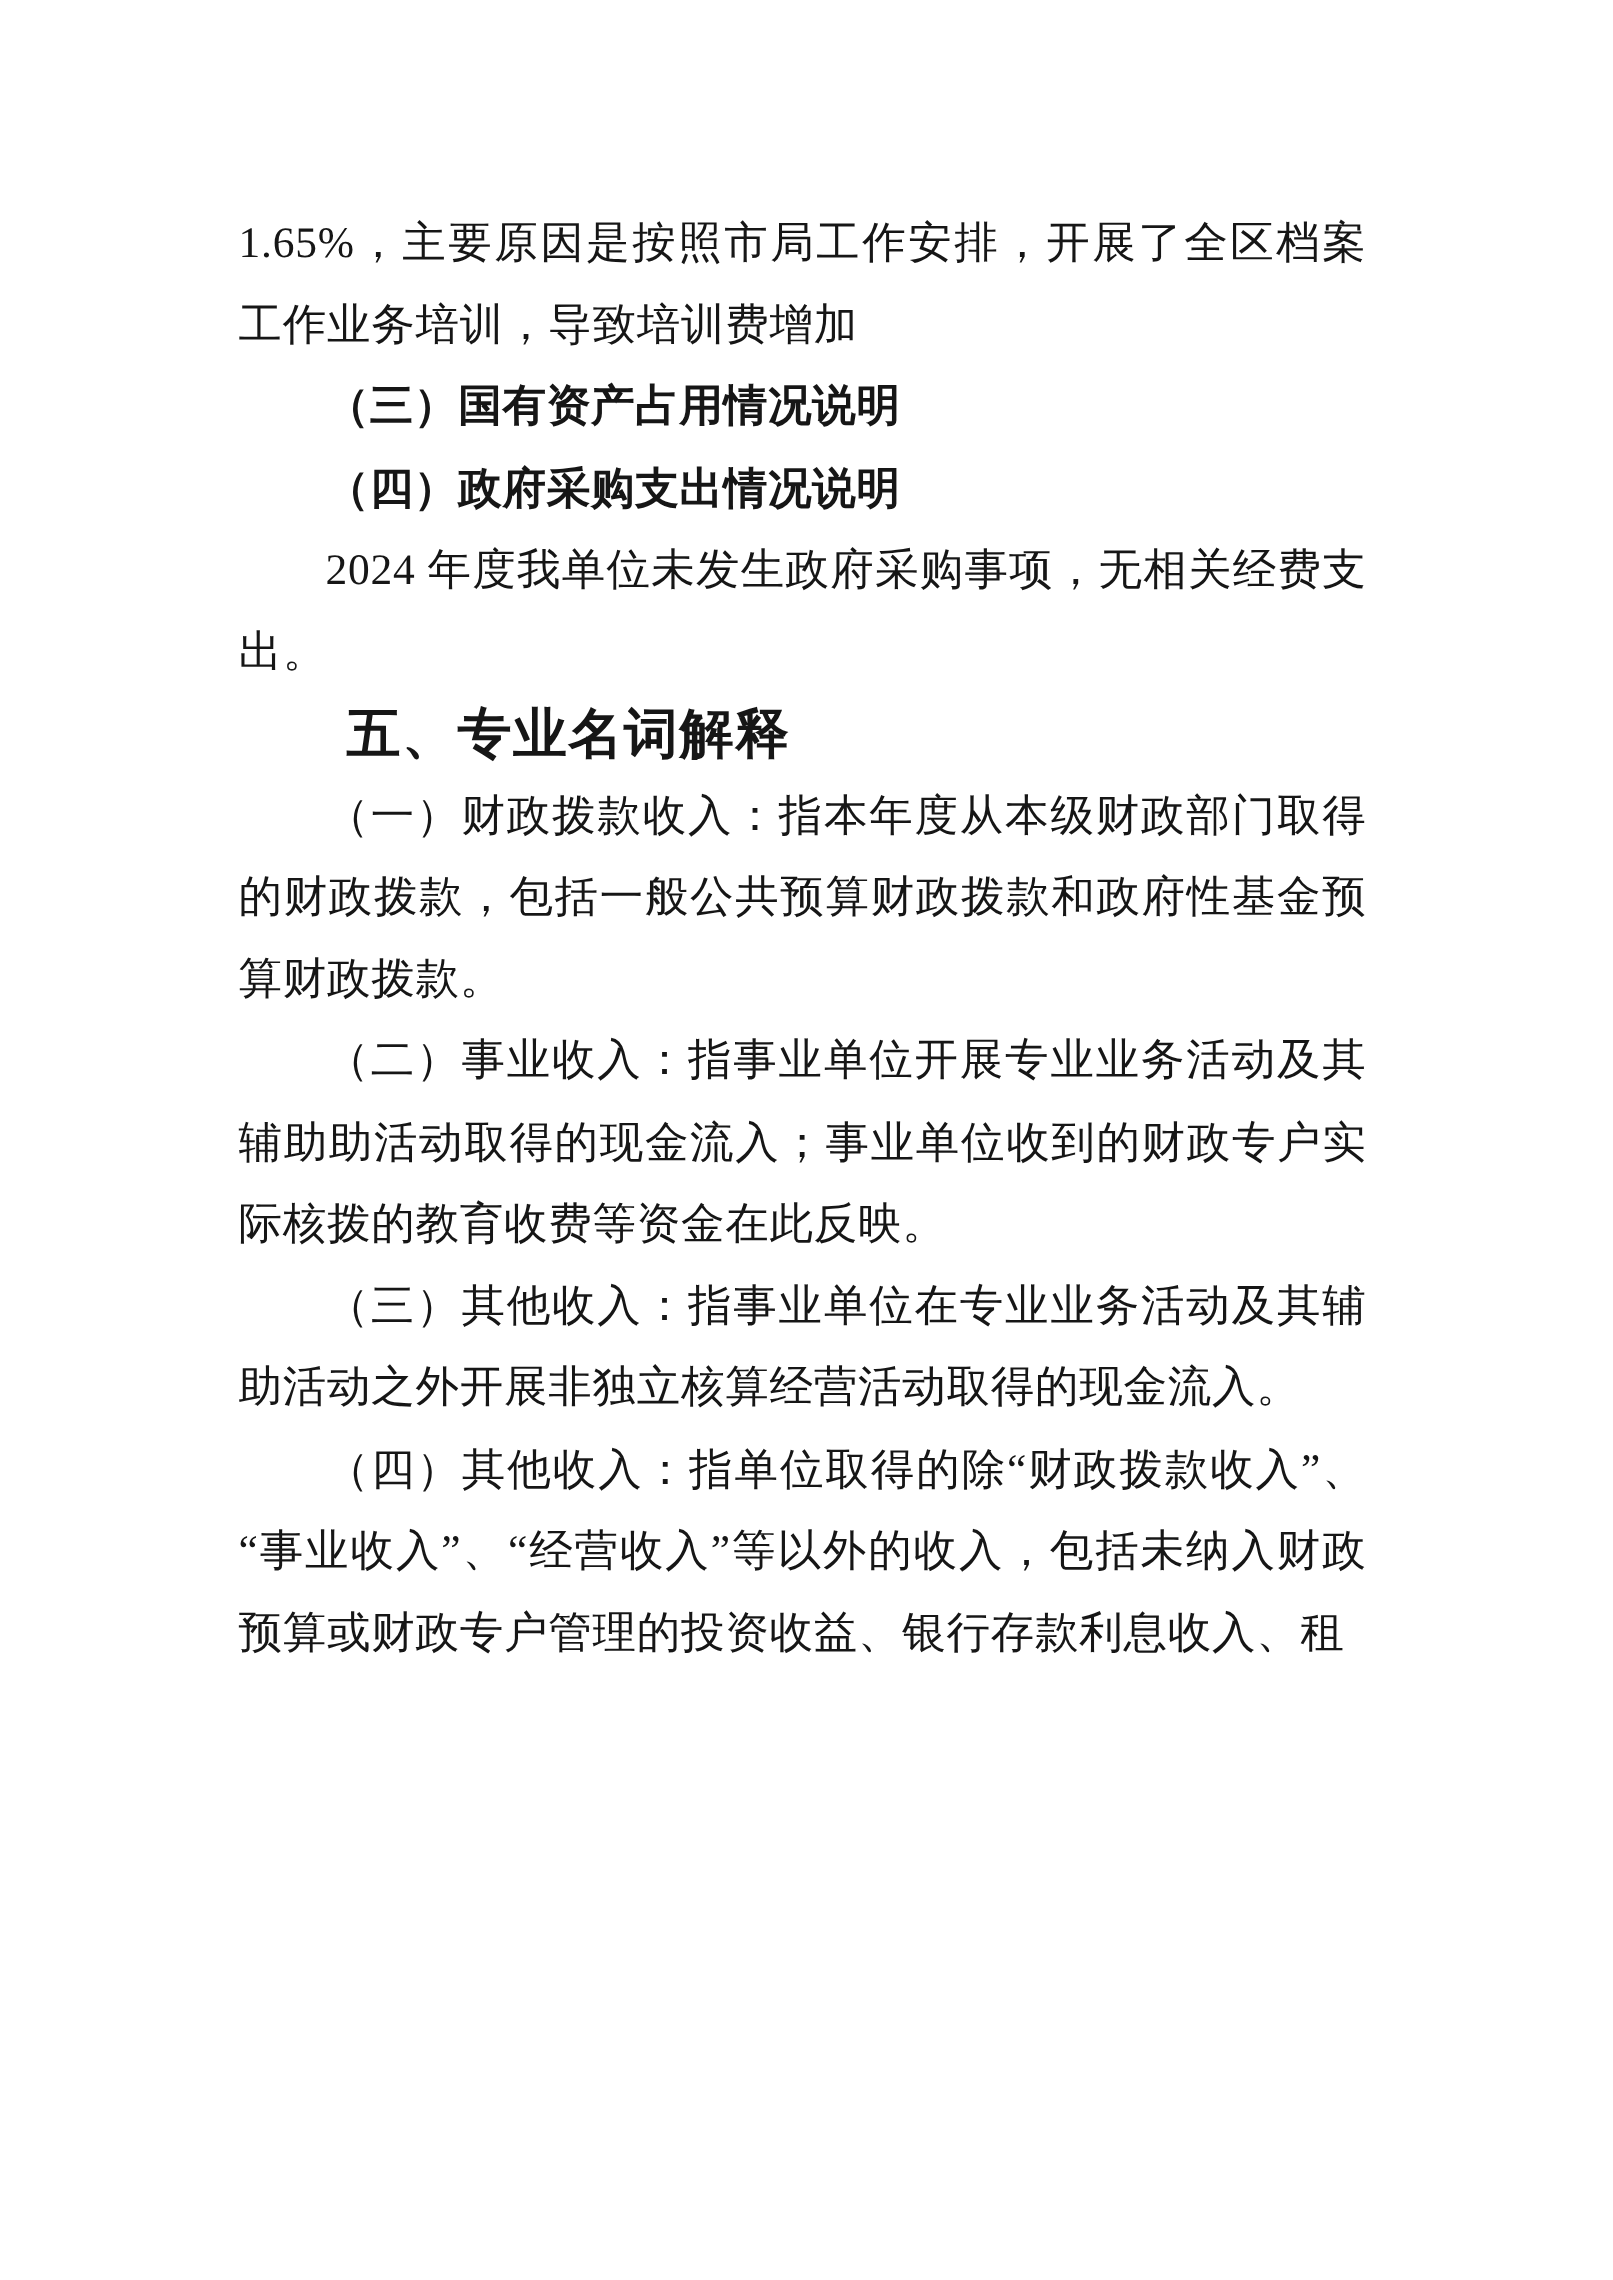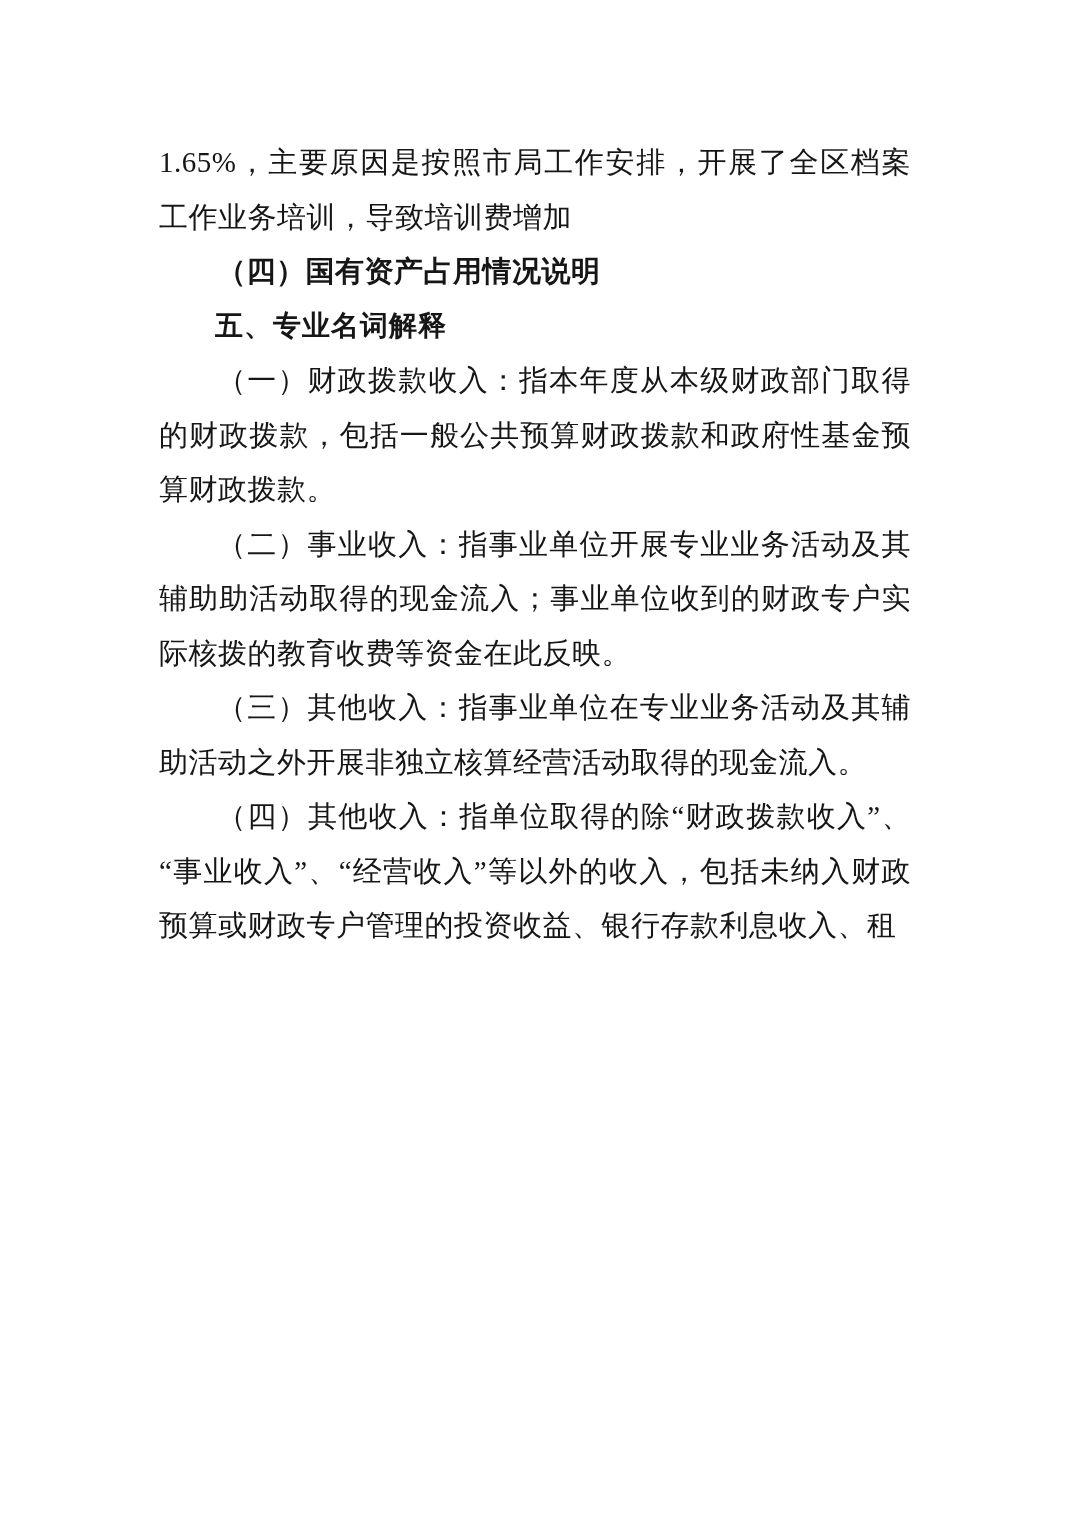--- a/index.html
+++ b/index.html
@@ -42,21 +42,21 @@
     text-indent: 0;
   }
   .heading-kaiti {
     font-weight: bold;
     text-indent: 2em;
   }
   .heading-heiti {
     font-weight: bold;
     font-family: "Liberation Sans", "DejaVu Sans", sans-serif;
     text-indent: 2em;
-    font-size: 28px;
+    font-size: 36px;
     letter-spacing: 1px;
   }
   .term-lead {
     font-weight: normal;
   }
   .page-footer {
     position: absolute;
     left: 0;
     right: 0;
     top: 1412px;
@@ -67,24 +67,26 @@
   }
 </style>
 </head>
 <body>
 
 <div class="page">
   <div class="content">
 
     <p class="no-indent">1.65%，主要原因是按照市局工作安排，开展了全区档案工作业务培训，导致培训费增加</p>
 
+    <p class="heading-kaiti">（三）国有资产占用情况说明</p>
 
 
-    <p class="heading-kaiti">（四）国有资产占用情况说明</p>
+    <p class="heading-kaiti">（四）政府采购支出情况说明</p>
 
+    <p class="indent-2em">2024 年度我单位未发生政府采购事项，无相关经费支出。</p>
 
     <p class="heading-heiti">五、专业名词解释</p>
 
     <p class="indent-2em">
       <span class="term-lead">（一）财政拨款收入：</span><span>指本年度从本级财政部门取得的财政拨款，包括一般公共预算财政拨款和政府性基金预算财政拨款。</span>
     </p>
 
     <p class="indent-2em">
       <span class="term-lead">（二）事业收入：</span><span>指事业单位开展专业业务活动及其辅助助活动取得的现金流入；事业单位收到的财政专户实际核拨的教育收费等资金在此反映。</span>
     </p>

